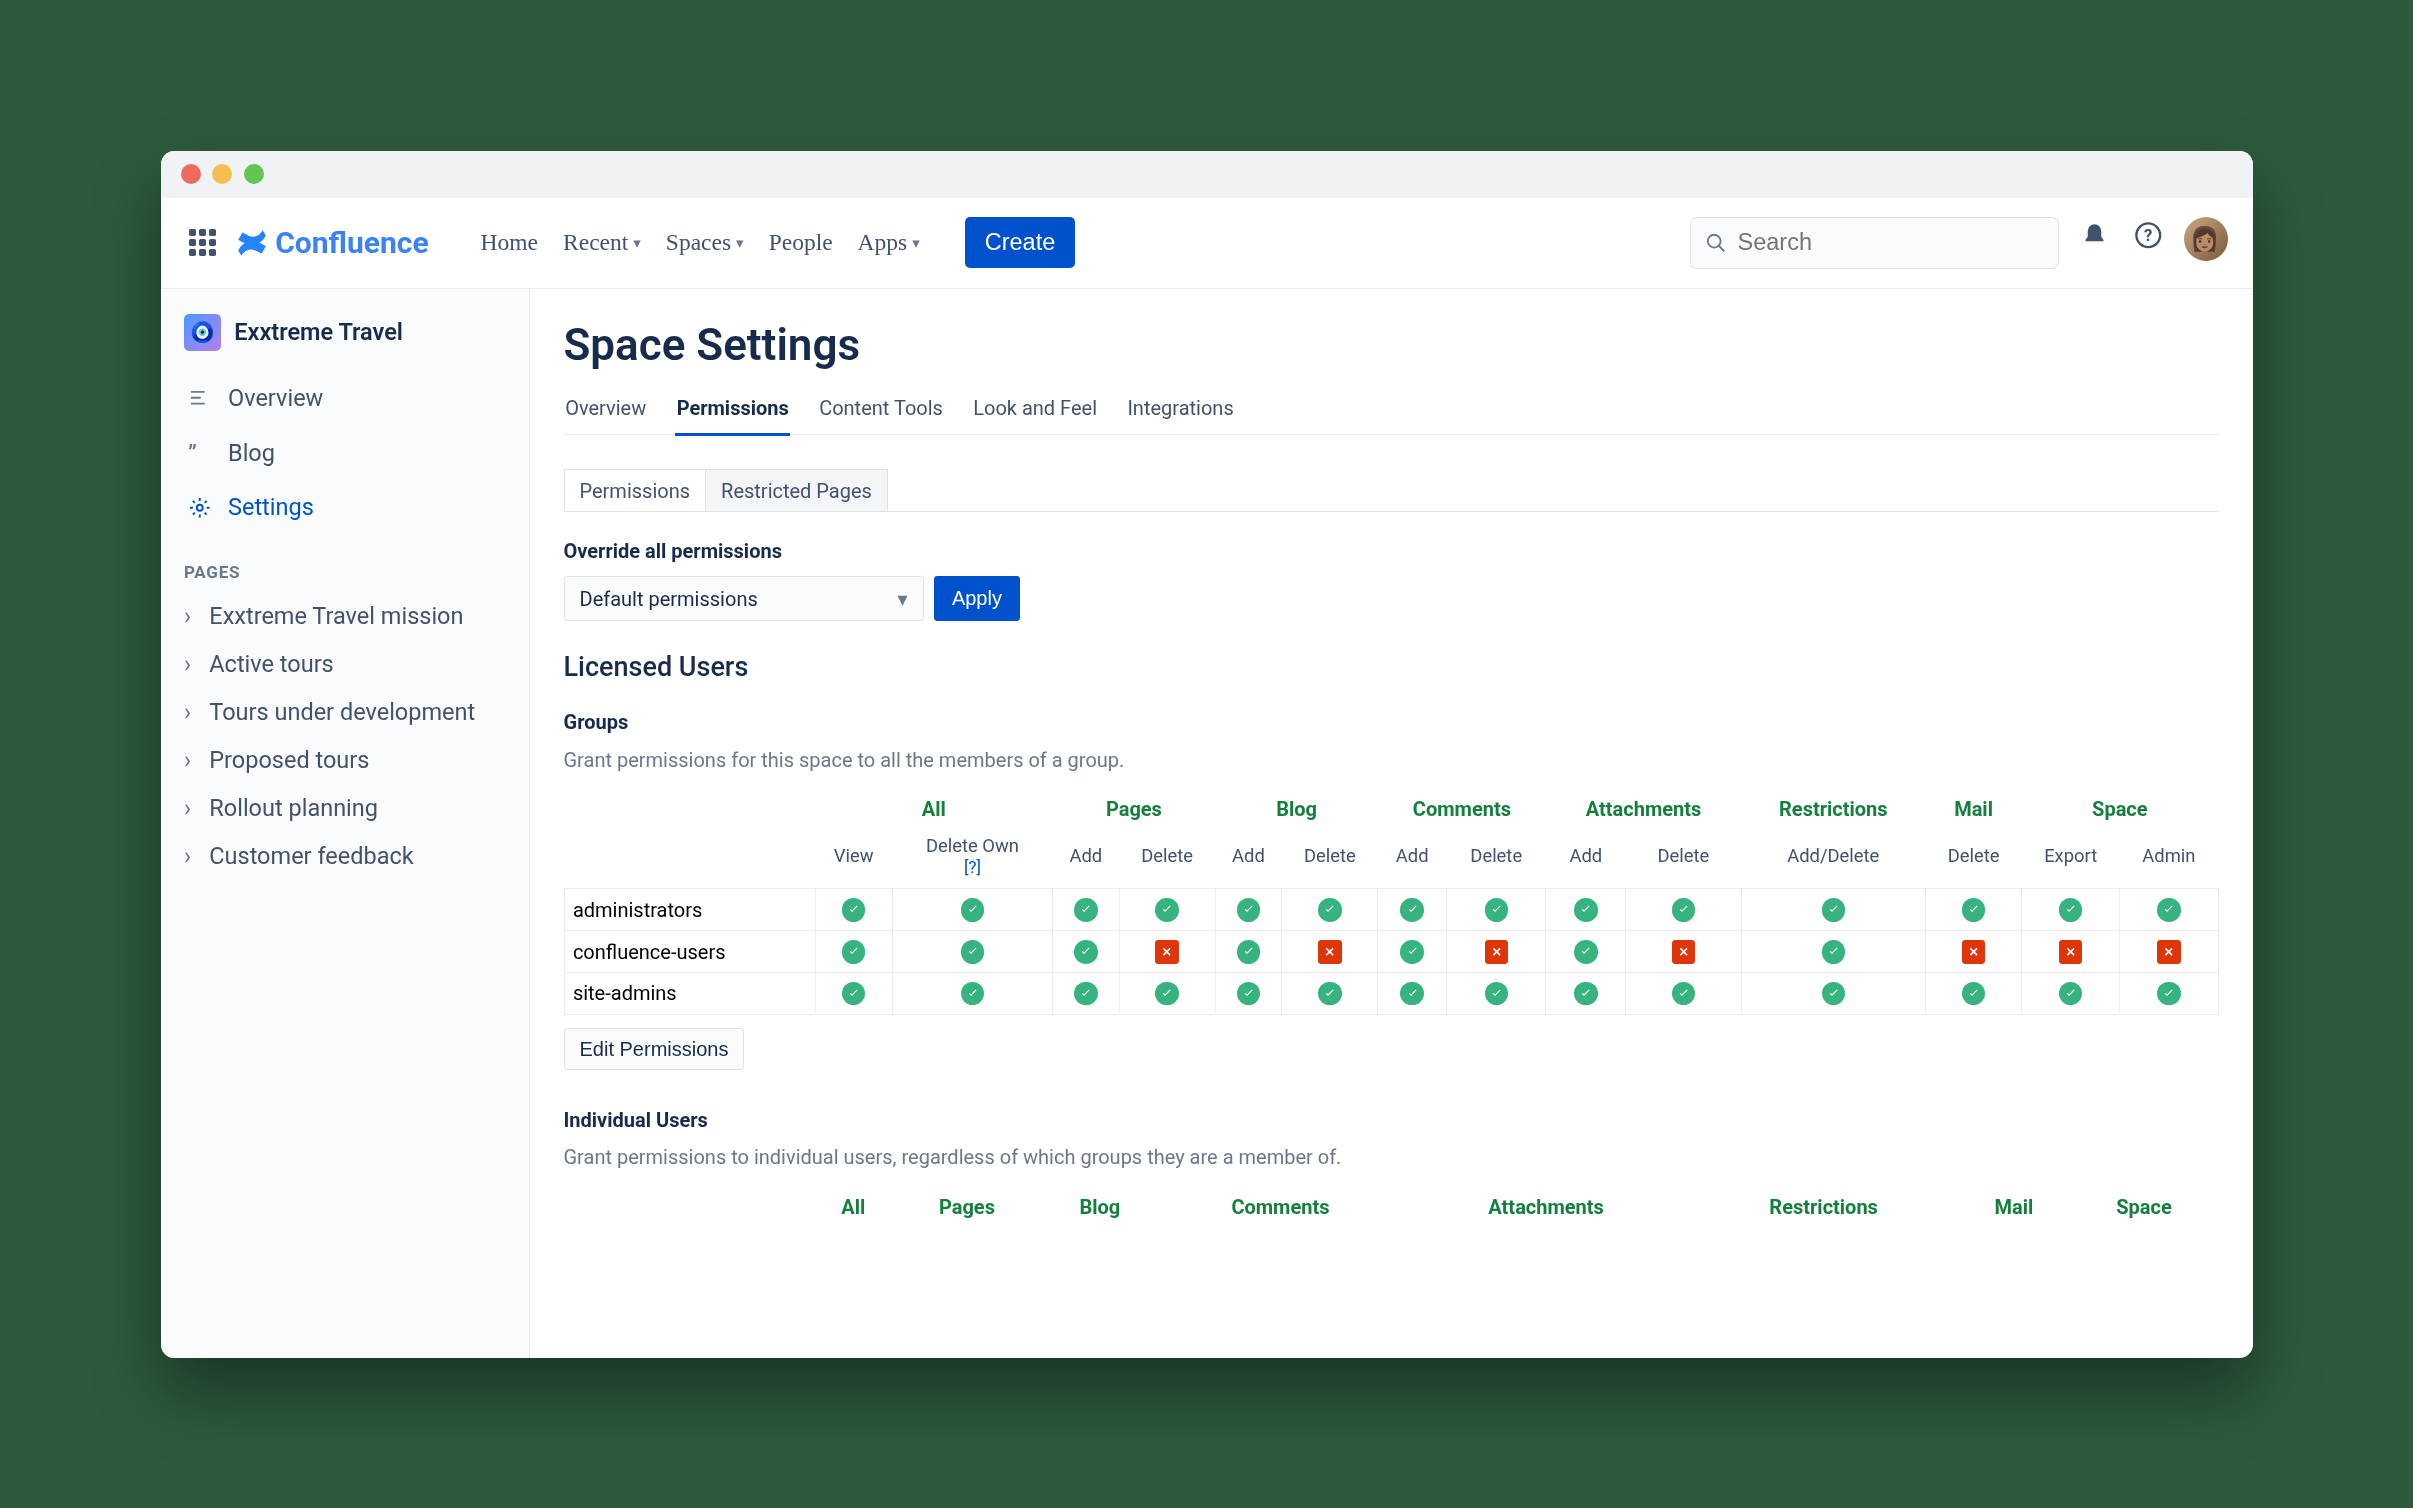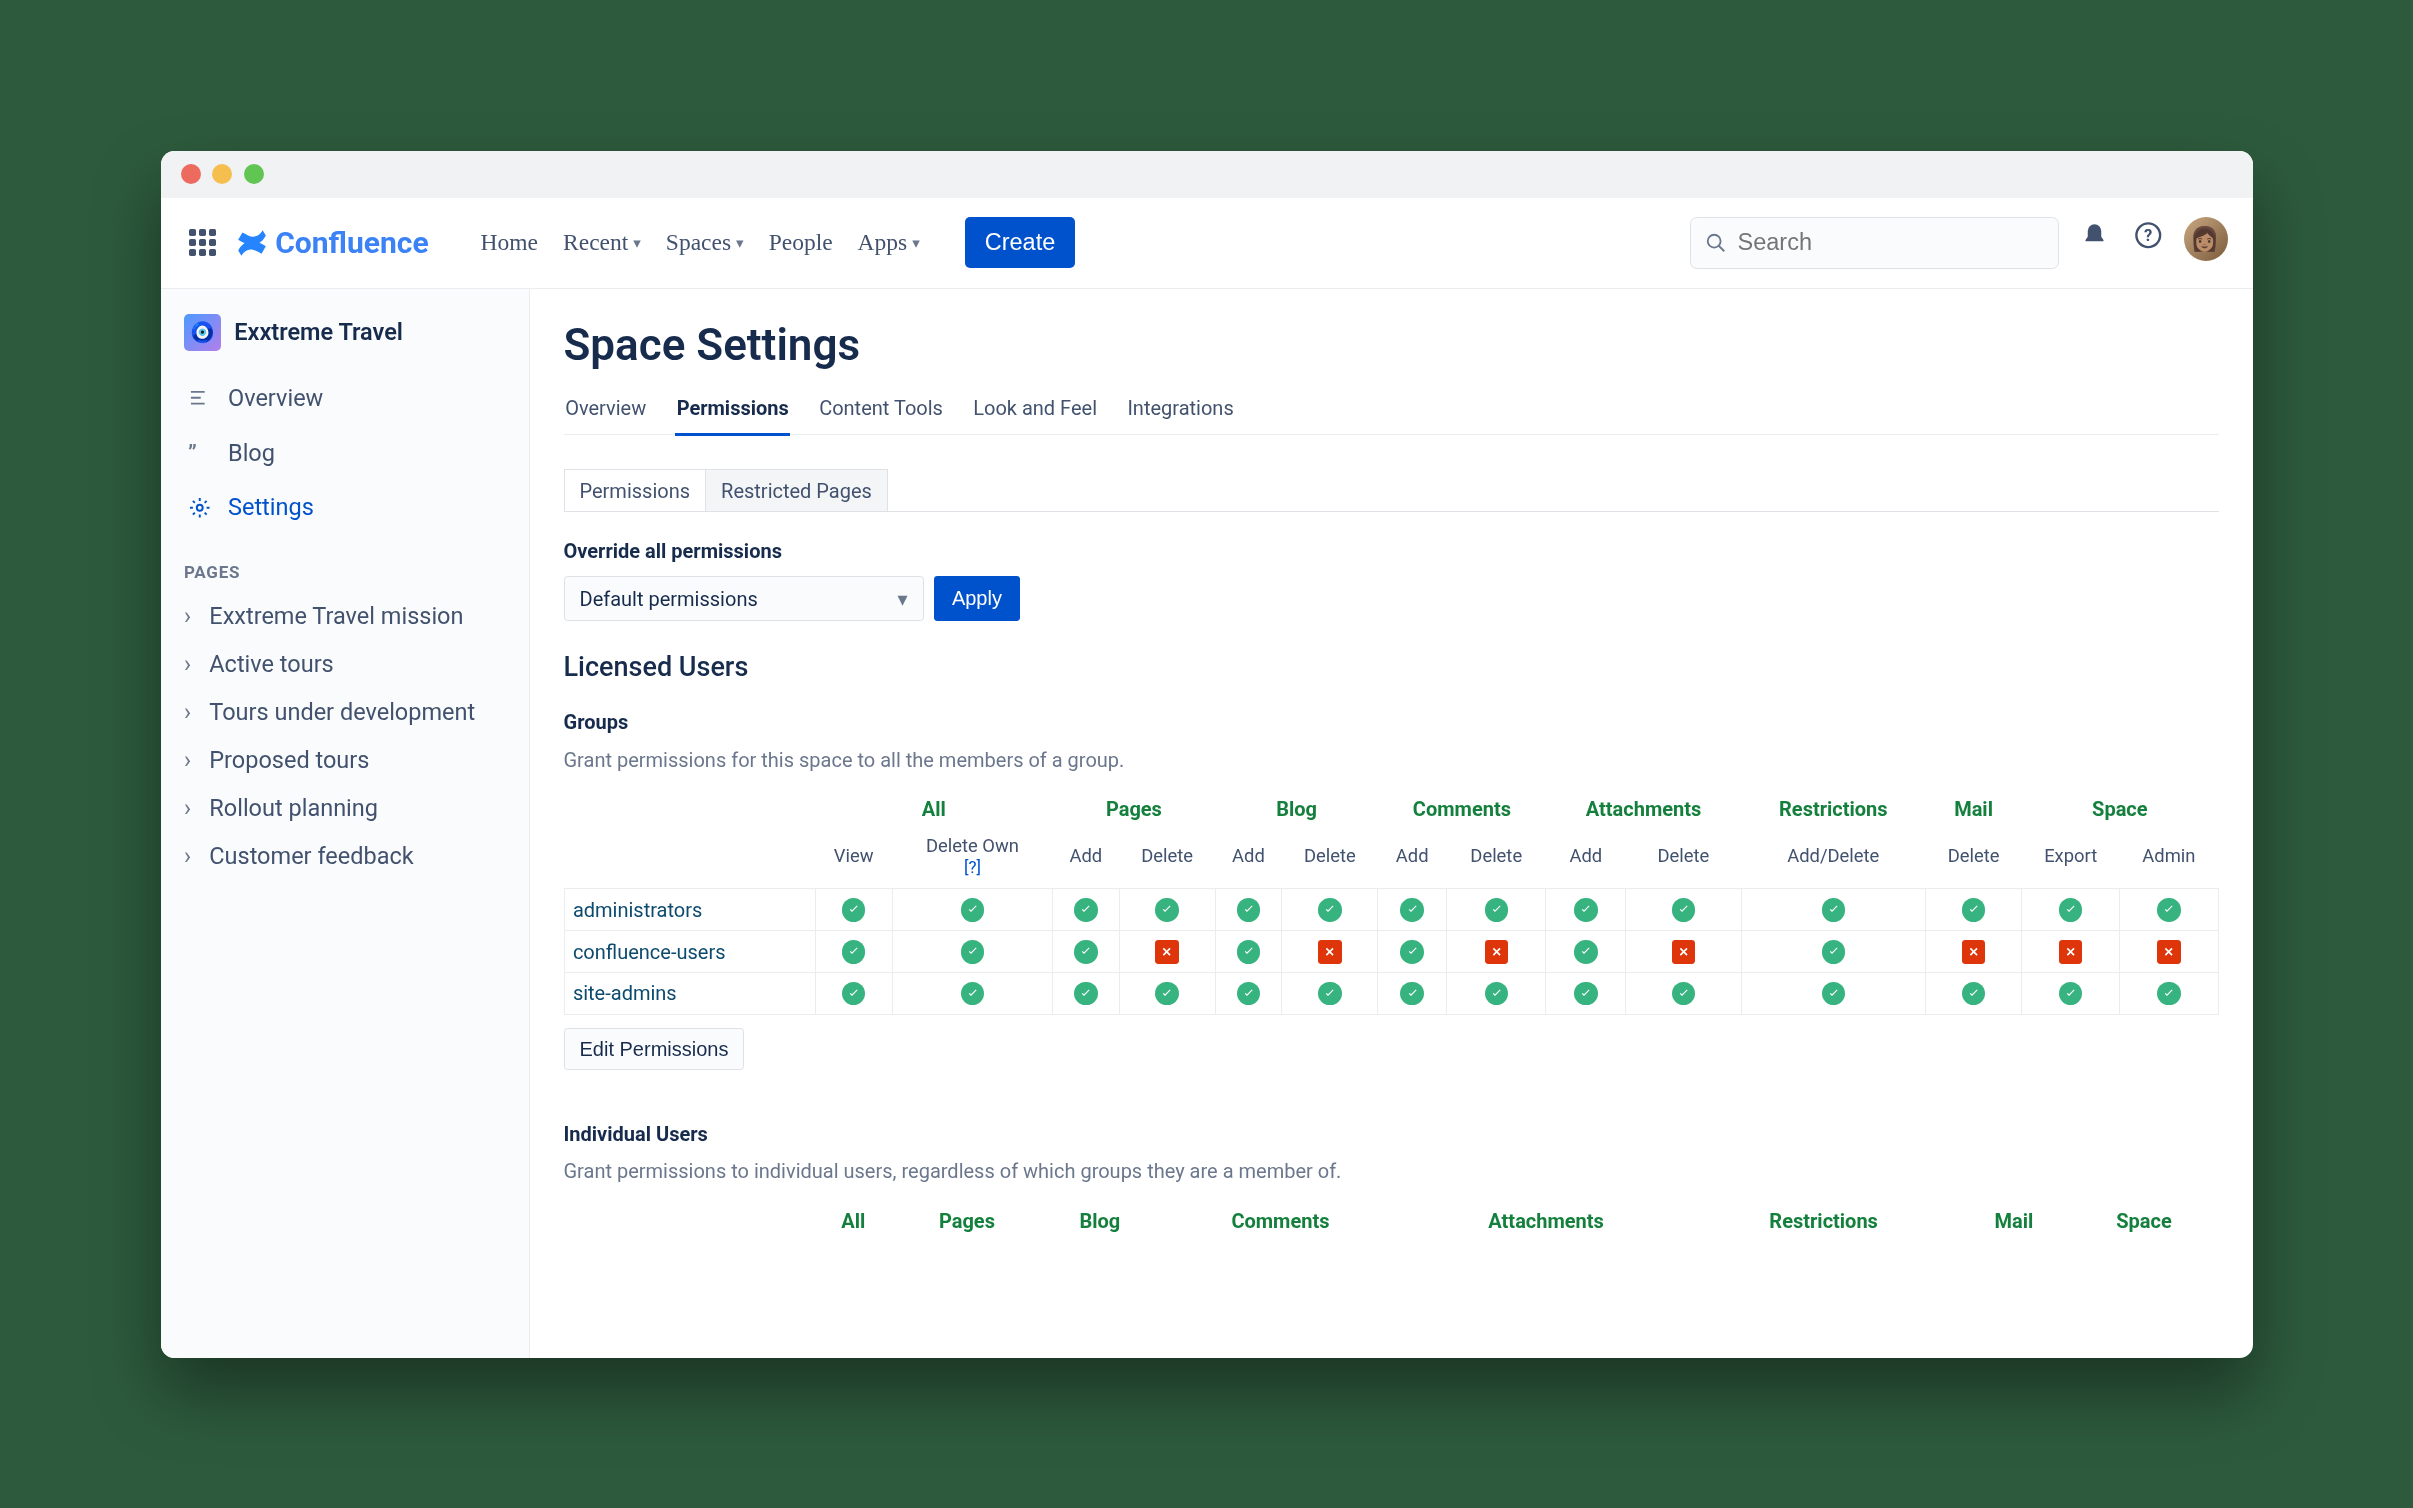--- a/index.html
+++ b/index.html
@@ -109,21 +109,21 @@
   .main h2 { font-size: 27px; color:#172b4d; font-weight:500; margin: 25px 0 17px; }
   .desc { font-size:20px; color:#6b778c; margin-bottom: 17px; }
 
   table.perms { width: 100%; border-collapse: collapse; font-size:20px; }
   table.perms thead th { text-align:left; font-weight:700; color:#15803d; padding: 8.4px 5px; }
   table.perms thead tr.sub th { font-weight:400; color:#42526e; font-size:18.4px; padding:5px 5px 11.7px; text-align:center; }
   table.perms thead tr.sub th:first-child { text-align:left; }
   table.perms thead th.grp { border-bottom: none; text-align:center; }
   table.perms thead th.grp:first-child { text-align:left; }
   table.perms tbody td { border: 0.8px solid #ebecf0; padding: 8.4px 8.4px; text-align:center; }
-  table.perms tbody td:first-child { text-align:left; color:#0c4a6e; }
+  table.perms tbody td:first-child { text-align:left; color:#000000; }
   table.perms tbody tr:nth-child(odd) td { background: #fff; }
   .help-link { color:#0052cc; font-size:17px; }
 
   .status { display:inline-flex; align-items:center; justify-content:center; width:23.5px; height:23.5px; border-radius:50%; }
   .status.ok { background:#36b37e; }
   .status.no { background:#de350b; border-radius:3.4px; }
   .status svg { width:13.4px; height:13.4px; }
 
   .edit-btn { border:0.8px solid #dfe1e6; background:#fafbfc; padding:8.4px 15px; font-size:20px; border-radius:3.4px; cursor:pointer; margin-top:13.4px; color:#172b4d; }
 </style>
@@ -533,21 +533,21 @@
               <td><span class="status ok">
                   <svg viewBox="0 0 24 24">
                     <path fill="#fff" d="M9 16l-4-4 1.4-1.4L9 13.2l8.6-8.6L19 6z"></path>
                   </svg>
                 </span></td>
             </tr>
           </tbody>
       </table>
       <button class="edit-btn">Edit Permissions</button>
 
-      <div class="section-title" style="margin-top:52px">Individual Users</div>
+      <div class="section-title" style="margin-top:38px">Individual Users</div>
       <div class="desc">Grant permissions to individual users, regardless of which groups they are a member of.</div>
 
       <table class="perms">
         <thead>
           <tr>
             <th class="grp" style="width:251px;"></th>
             <th class="grp" colspan="2">All</th>
             <th class="grp" colspan="2">Pages</th>
             <th class="grp" colspan="2">Blog</th>
             <th class="grp" colspan="2">Comments</th>

